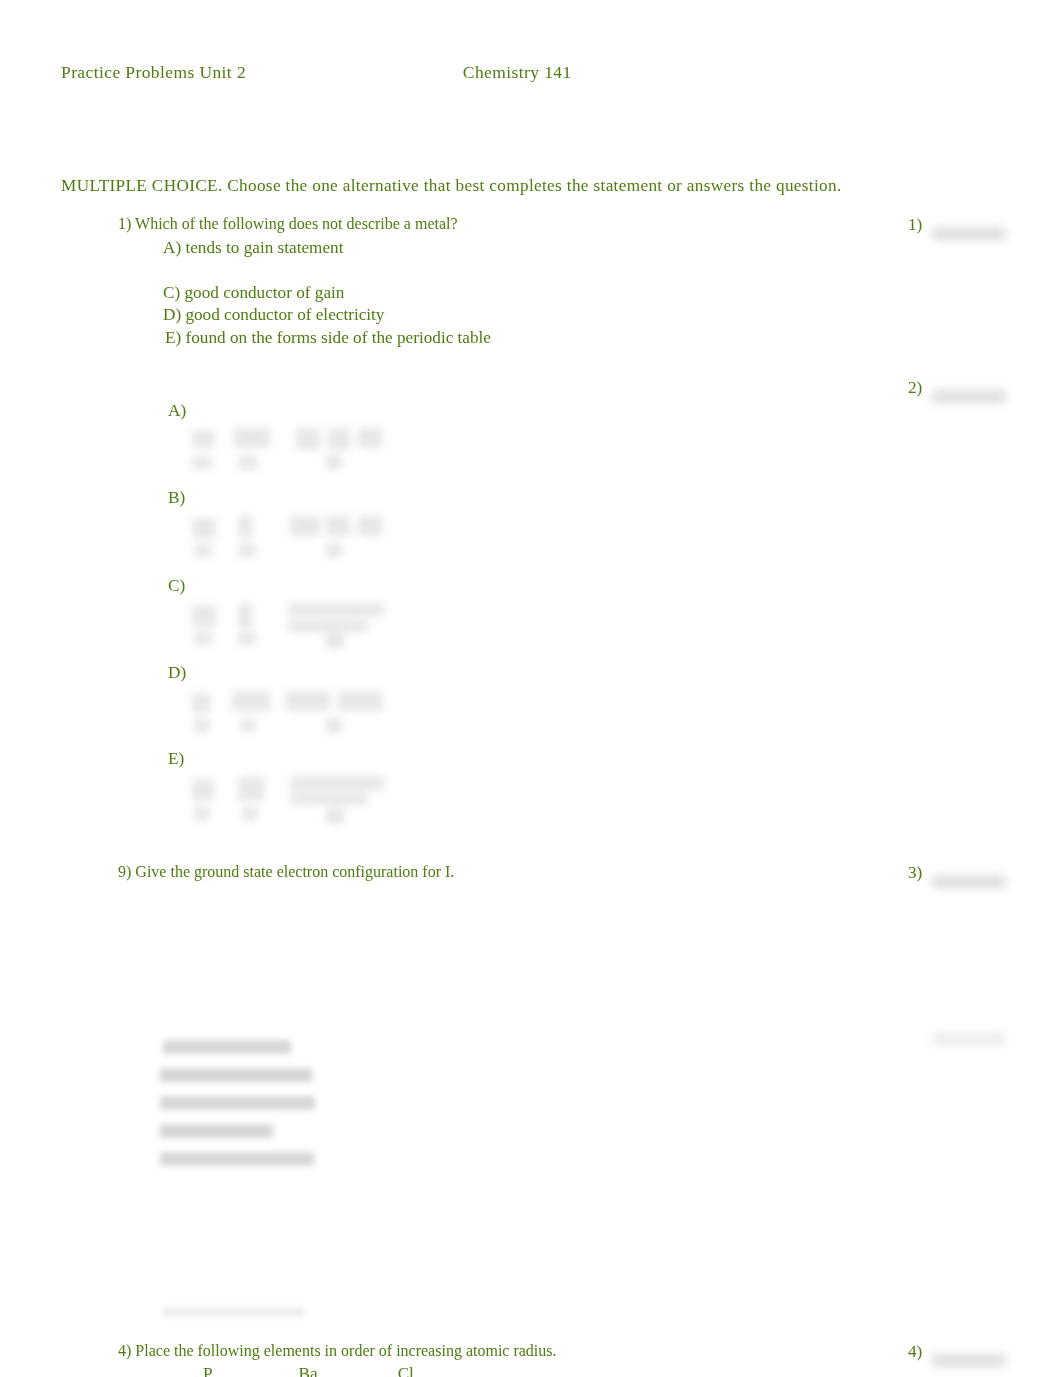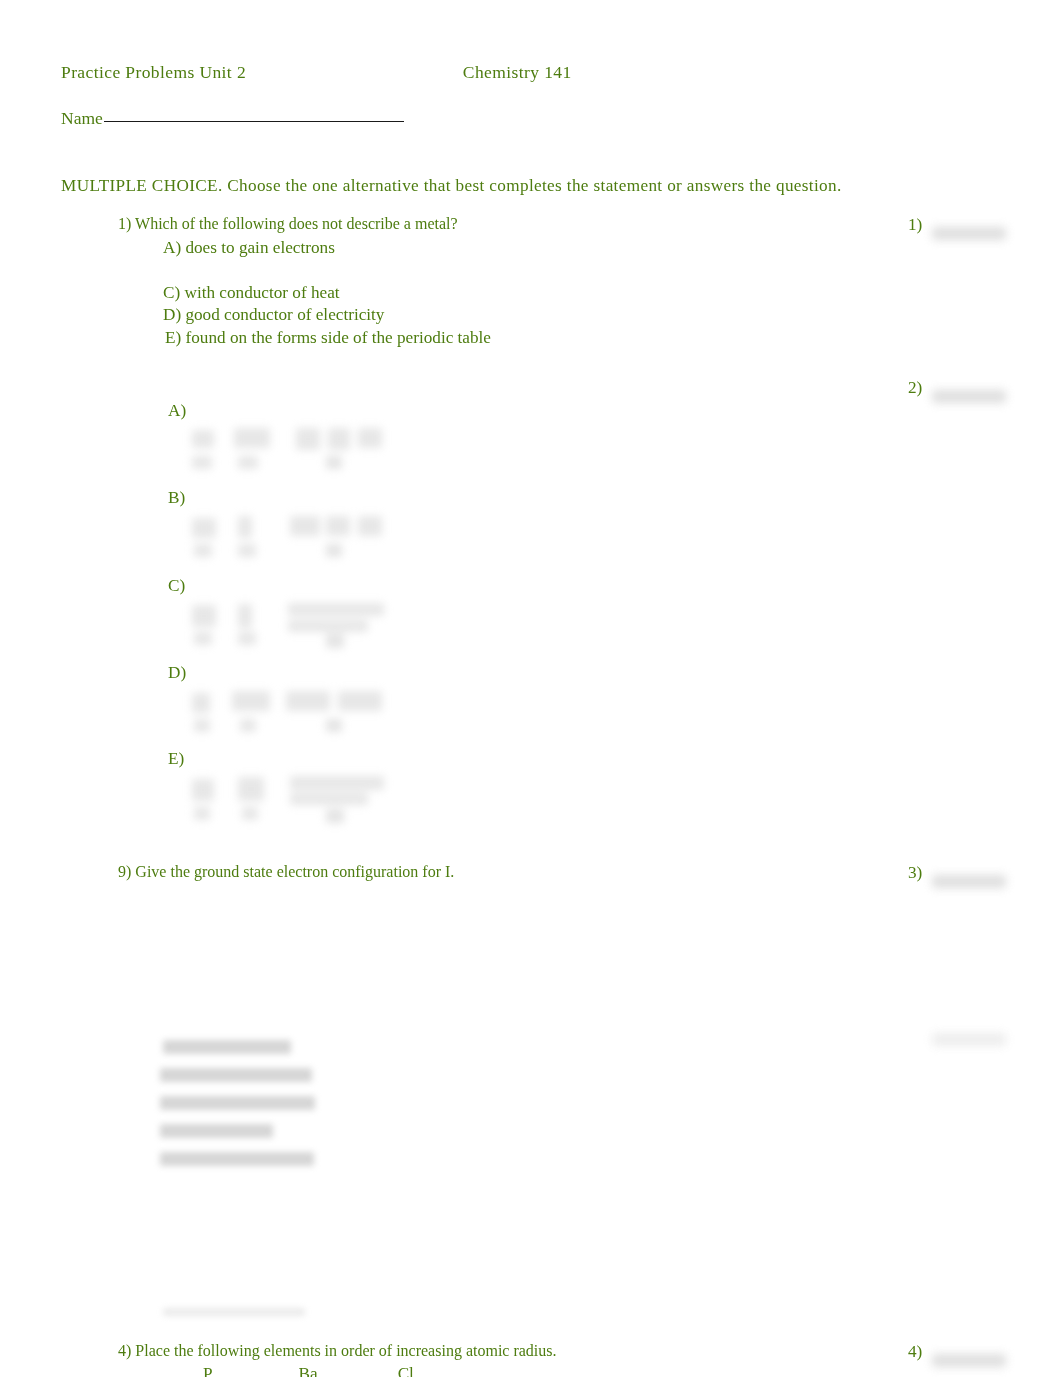--- a/index.html
+++ b/index.html
@@ -132,30 +132,27 @@
 </head>
 <body>
 
 <div class="page">
 
   <div class="header-row">
     <span class="header-left">Practice  Problems   Unit  2</span>
     <span class="header-right">Chemistry   141</span>
   </div>
 
-  <div class="name-row">
-    <span>Name</span><span class="name-rule"></span>
-  </div>
 
   <div class="instructions">MULTIPLE  CHOICE.    Choose   the  one  alternative    that  best  completes    the  statement    or  answers   the  question.</div>
 
   <div class="q-stem" style="top:215px;">1) Which  of the  following   does  not  describe   a metal?</div>
 
-  <div class="q-opt" style="left:163px; top:238px;">A) does  to gain  electrons</div>
-  <div class="q-opt" style="left:163px; top:283px;">C) with  conductor   of heat</div>
+  <div class="q-opt" style="left:163px; top:238px;">A) tends  to gain  statement</div>
+  <div class="q-opt" style="left:163px; top:283px;">C) good  conductor   of gain</div>
   <div class="q-opt" style="left:163px; top:305px;">D) good  conductor   of electricity</div>
   <div class="q-opt" style="left:165px; top:328px;">E) found  on the  forms  side  of the  periodic   table</div>
 
   <div class="ans-marker" style="top:215px;">1)</div>
   <div class="ans-blank" style="top:227px;"></div>
 
 
   <div class="ans-marker" style="top:378px;">2)</div>
   <div class="ans-blank" style="top:390px;"></div>
 

